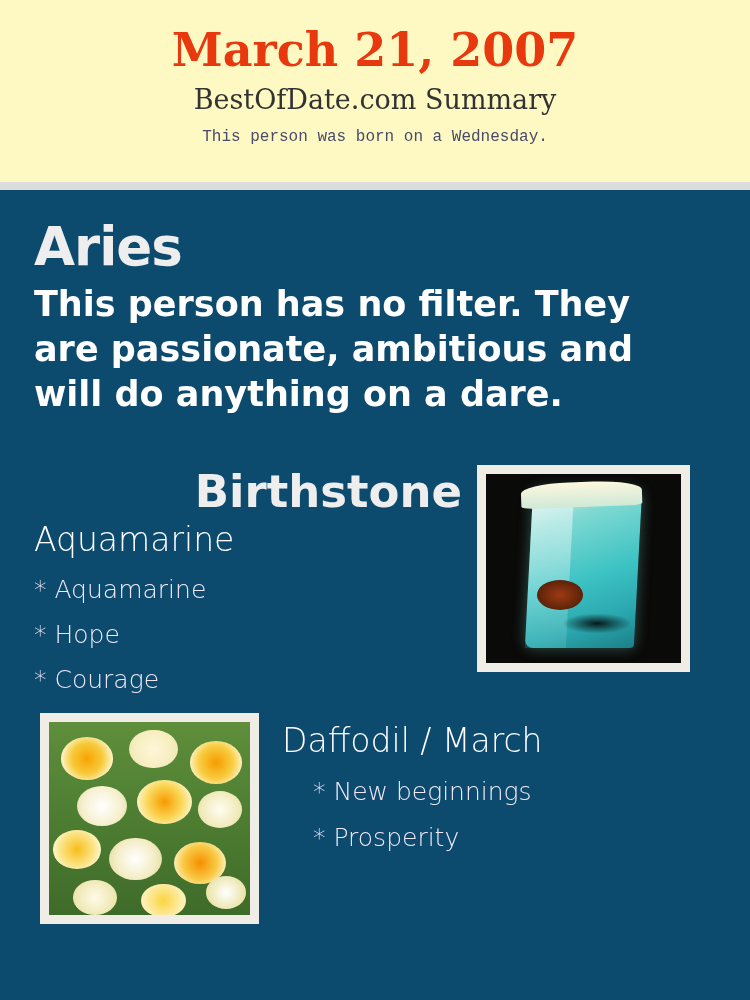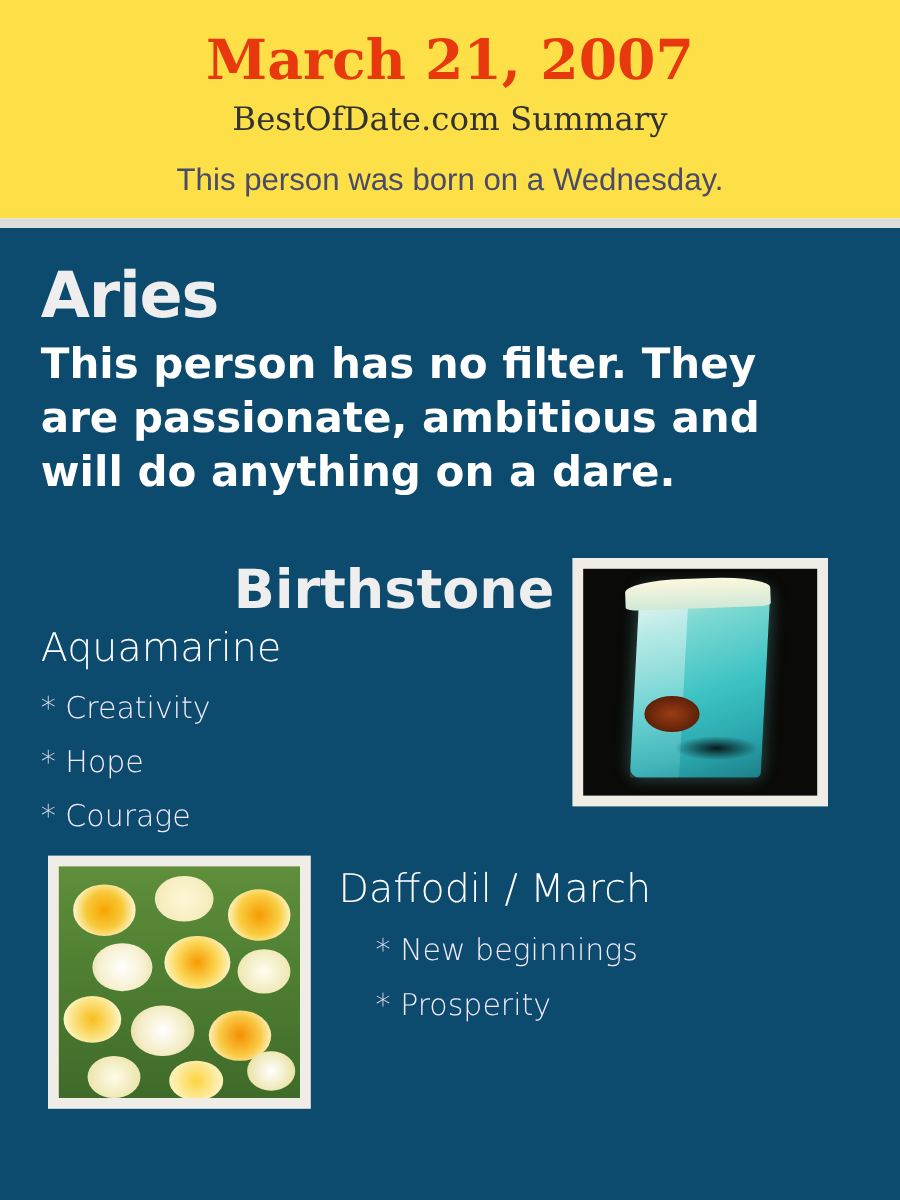--- a/index.html
+++ b/index.html
@@ -17,46 +17,46 @@
   .page {
     width: 750px;
     height: 1000px;
     position: relative;
     background: #ffffff;
   }
 
   
   .header {
     height: 182px;
-    background: #fde047;
+    background: #fef9c3;
     text-align: center;
     padding-top: 22px;
     box-sizing: border-box;
   }
   .header-date {
     font-family: "DejaVu Serif", serif;
     font-size: 46px;
     font-weight: bold;
     color: #e8380d;
     letter-spacing: 0px;
     line-height: 56px;
   }
   .header-site {
     font-family: "DejaVu Serif", serif;
     font-size: 27px;
     color: #333333;
     line-height: 40px;
     margin-top: 2px;
   }
   .header-born {
-    font-family: Liberation Sans, sans-serif;
-    font-size: 26px;
+    font-family: Liberation Mono, monospace;
+    font-size: 16px;
     color: #4a4a6a;
     line-height: 34px;
-    margin-top: 12px;
+    margin-top: 0px;
   }
 
   .divider {
     height: 8px;
     background: #dcdcdc;
     width: 100%;
   }
 
   
   .panel {
@@ -250,21 +250,21 @@
 
   <div class="panel">
 
     <div class="zodiac-title">Aries</div>
     <div class="zodiac-desc">This person has no filter. They are passionate, ambitious and will do anything on a dare.</div>
 
     <div class="stone-row">
       <div class="stone-text">
         <div class="block-title">Birthstone</div>
         <div class="block-sub">Aquamarine</div>
-        <div class="bullet">* Creativity</div>
+        <div class="bullet">* Aquamarine</div>
         <div class="bullet">* Hope</div>
         <div class="bullet">* Courage</div>
       </div>
       <div class="photo-frame stone-photo-frame">
         <div class="stone-photo">
           <div class="crystal">
             <div class="crystal-face"></div>
           </div>
           <div class="crystal-top"></div>
           <div class="crystal-rust"></div>

